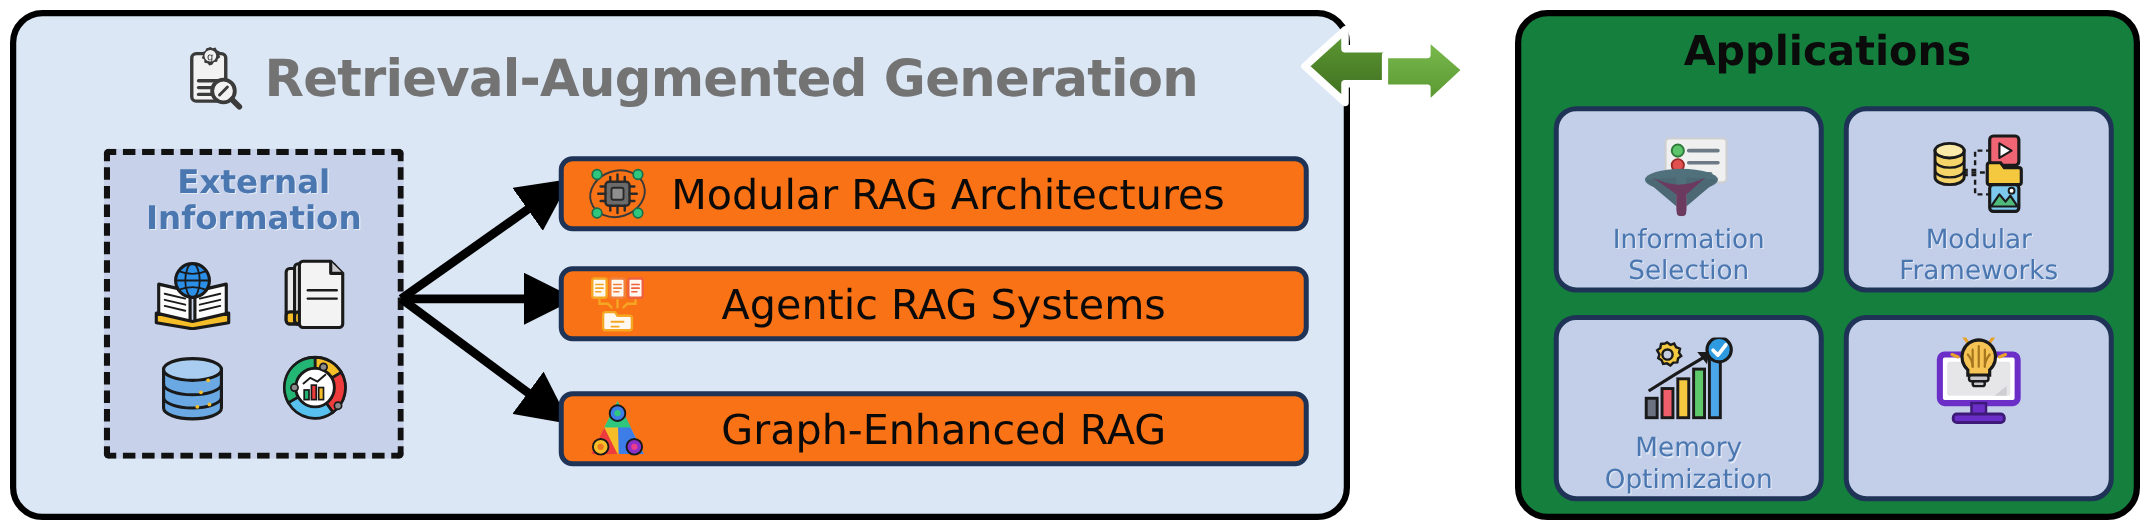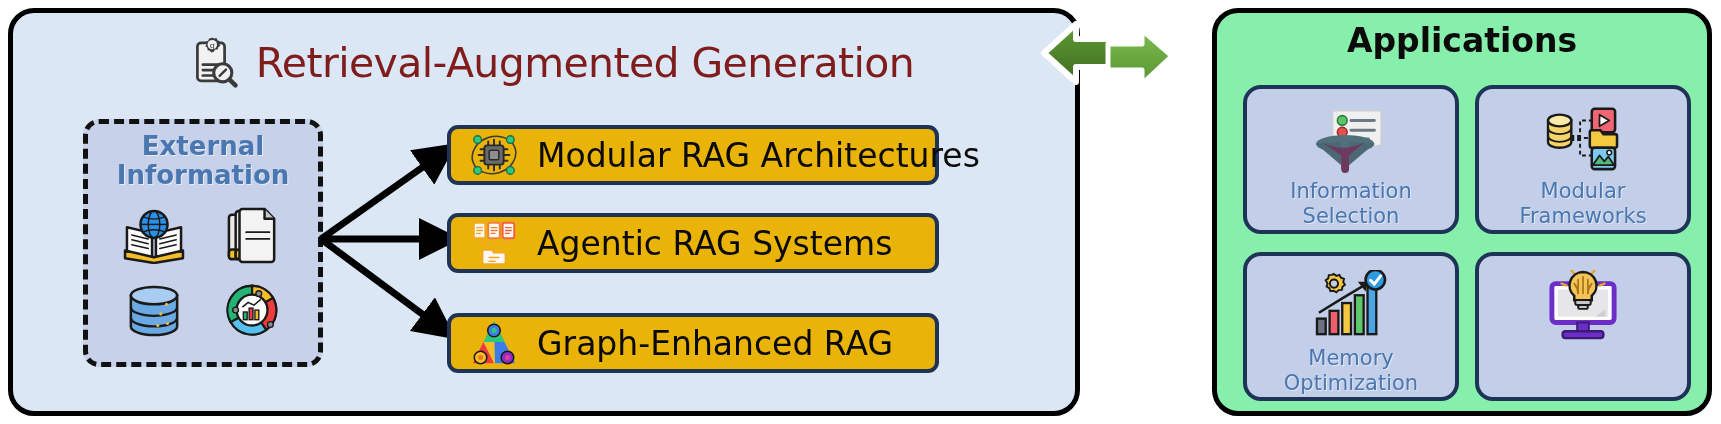--- a/index.html
+++ b/index.html
@@ -22,34 +22,34 @@
   }
   .rag-title-row {
     position: absolute;
     left: 60px; top: 8px;
     width: 950px; height: 84px;
     display: flex; align-items: center; justify-content: center;
     gap: 16px;
   }
   .rag-title-text {
     font-size: 41px;
-    font-weight: normal;
-    color: #7f1d1d;
+    font-weight: bold;
+    color: #737373;
     letter-spacing: -0.6px;
     white-space: nowrap;
   }
 
   
   .ext-box {
     position: absolute;
     left: 70px; top: 106px;
     width: 240px; height: 248px;
     background: #c7d2ea;
     border: 5px dashed #111111;
-    border-radius: 16px;
+    border-radius: 4px;
     padding-top: 8px;
   }
   .ext-title {
     text-align: center;
     color: #4a77b0;
     font-size: 26px;
     font-weight: 600;
     line-height: 1.12;
     text-shadow: 1px 1px 0 rgba(255,255,255,.55);
   }
@@ -64,22 +64,22 @@
   }
   .ext-icons svg { display: block; }
 
   
   .fan-arrows { position: absolute; left: 300px; top: 100px; width: 140px; height: 250px; }
 
   
   .topic-box {
     position: absolute;
     left: 434px;
-    width: 492px; height: 60px;
-    background: #eab308;
+    width: 600px; height: 60px;
+    background: #f97316;
     border: 4px solid #1e3356;
     border-radius: 11px;
     display: flex; align-items: center;
   }
   #topic-0 { top: 112px; }
   #topic-1 { top: 200px; }
   #topic-2 { top: 300px; }
   .topic-icon {
     width: 86px; flex: 0 0 86px;
     display: flex; align-items: center; justify-content: center;
@@ -94,21 +94,21 @@
   }
 
   
   .green-arrows { position: absolute; left: 1030px; top: 8px; width: 160px; height: 90px; }
 
   
   .apps-panel {
     position: absolute;
     left: 1212px; top: 8px;
     width: 500px; height: 408px;
-    background: #86efac;
+    background: #15803d;
     border: 5px solid #000000;
     border-radius: 26px;
   }
   .apps-title {
     margin-top: 8px;
     text-align: center;
     font-size: 33px;
     font-weight: bold;
     color: #0b0b0b;
   }

